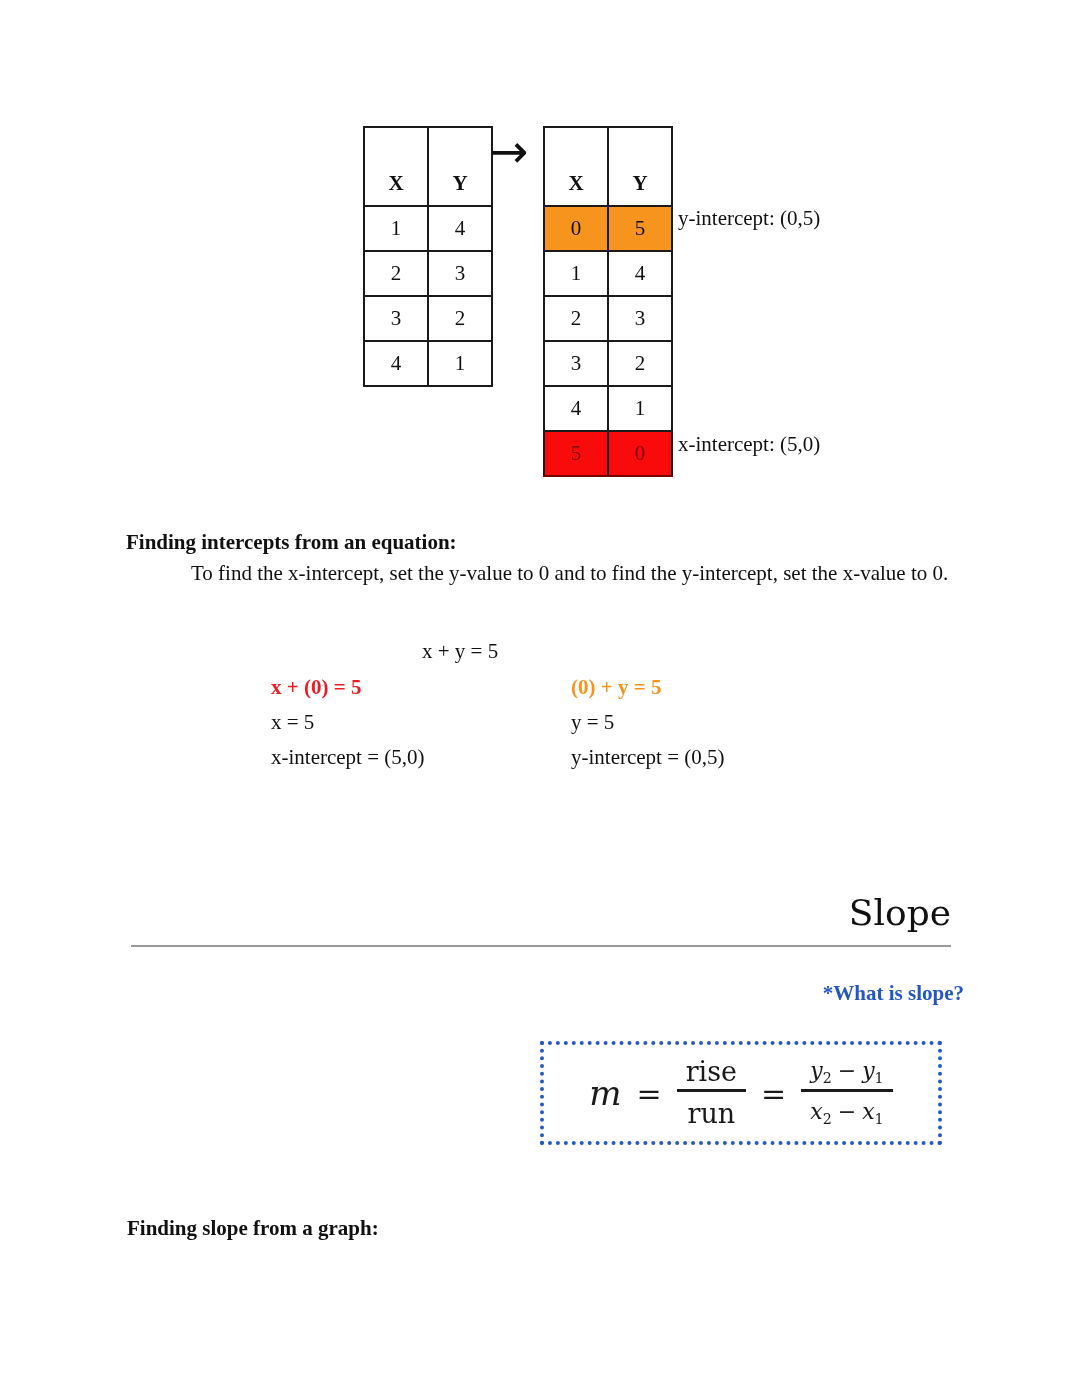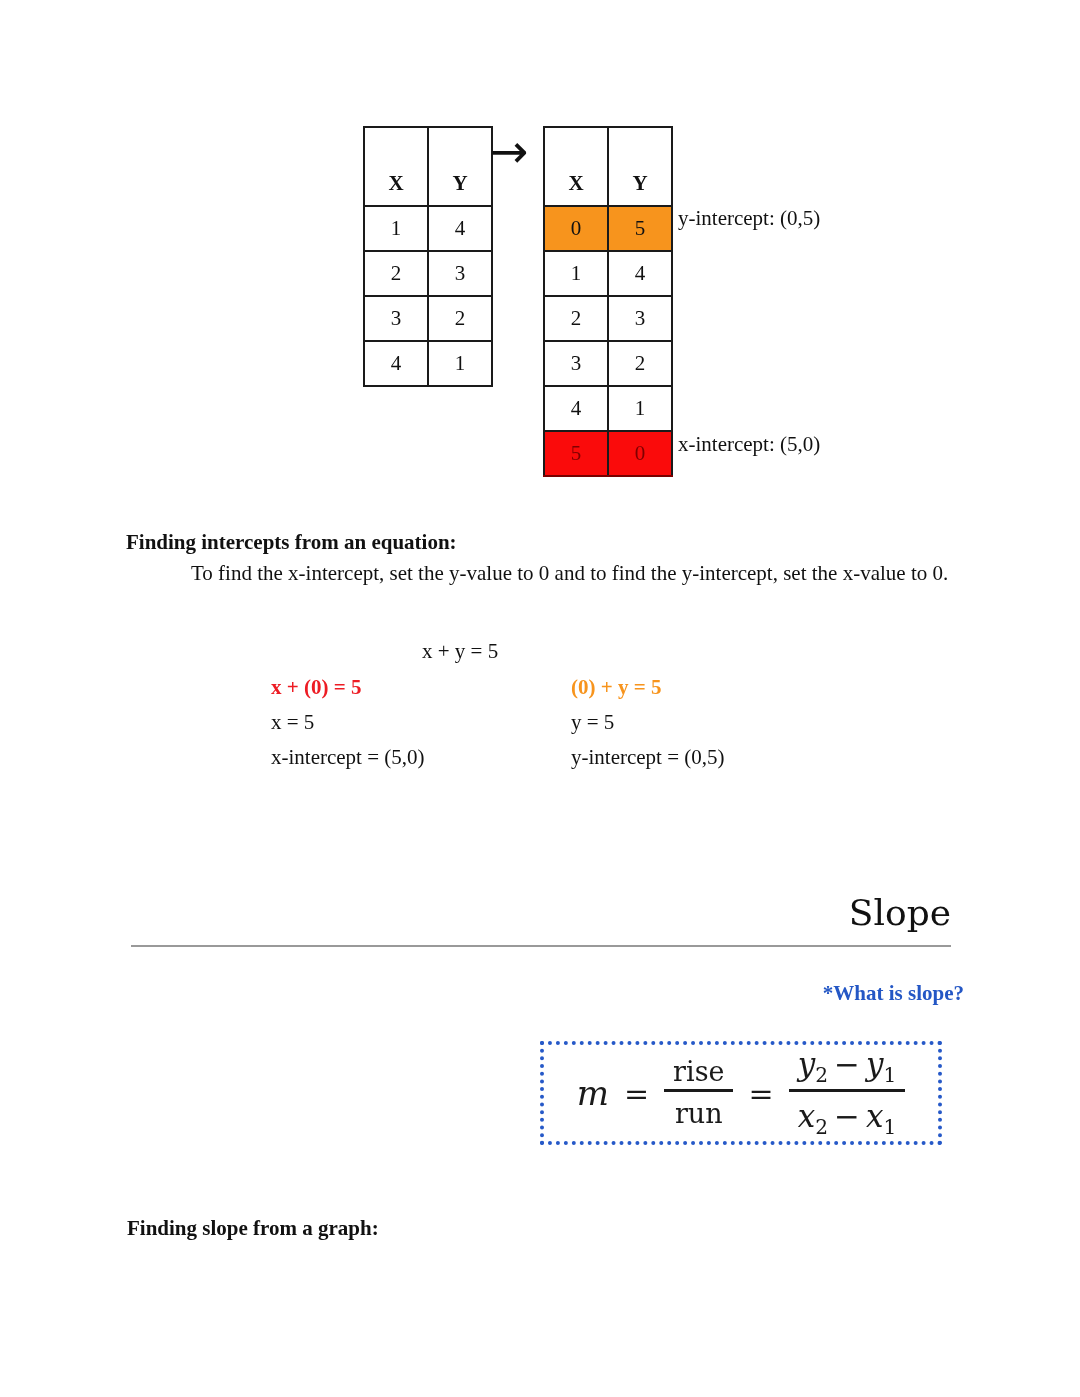--- a/index.html
+++ b/index.html
@@ -99,21 +99,21 @@
     gap: 15px;
     font-family: "DejaVu Serif", serif;
     color: #1a1a1a;
   }
   .formula-box .m-var { font-style: italic; font-size: 34px; }
   .formula-box .eq-sign { font-size: 30px; }
   .frac { display: inline-flex; flex-direction: column; align-items: center; }
   .frac .num { border-bottom: 3px solid #1a1a1a; padding: 0 9px 3px; }
   .frac .den { padding-top: 8px; }
   .frac .word { font-weight: normal; font-size: 27px; line-height: 1.05; }
-  .frac .vars { font-style: italic; font-size: 31px; line-height: 1.05; white-space: nowrap; }
+  .frac .vars { font-style: italic; font-size: 22px; line-height: 1.05; white-space: nowrap; }
   .frac .vars sub { font-size: 0.65em; font-style: normal; }
   .frac .minus { padding: 0 6px; }
 </style>
 </head>
 <body>
 
 <div class="page">
 
   <table class="xy-table" style="left:363px; top:126px;">
     <tbody>

